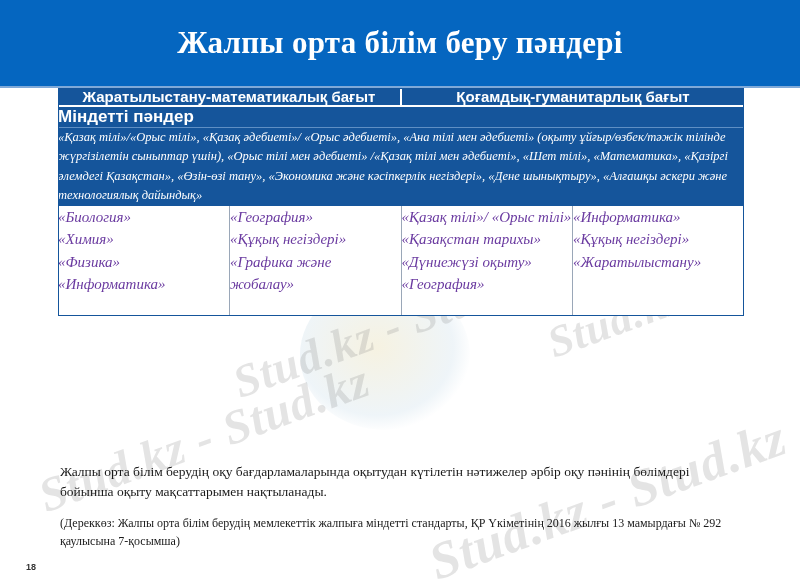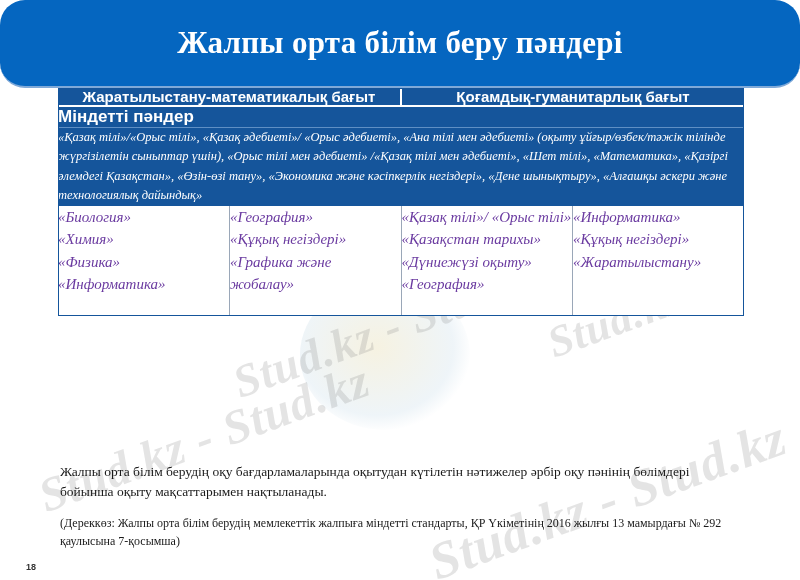--- a/index.html
+++ b/index.html
@@ -60,21 +60,20 @@
   
   .banner {
     position: relative;
     height: 86px;
     background: #0566c0;
     border-bottom: 2px solid #7fa9d8;
     z-index: 10;
     display: flex;
     align-items: center;
     justify-content: center;
-    border-radius: 25px;
   }
   .banner-title {
     font-family: "Liberation Serif", serif;
     font-weight: bold;
     font-size: 31px;
     color: #ffffff;
     letter-spacing: 0.3px;
     position: relative;
     z-index: 2;
   }

